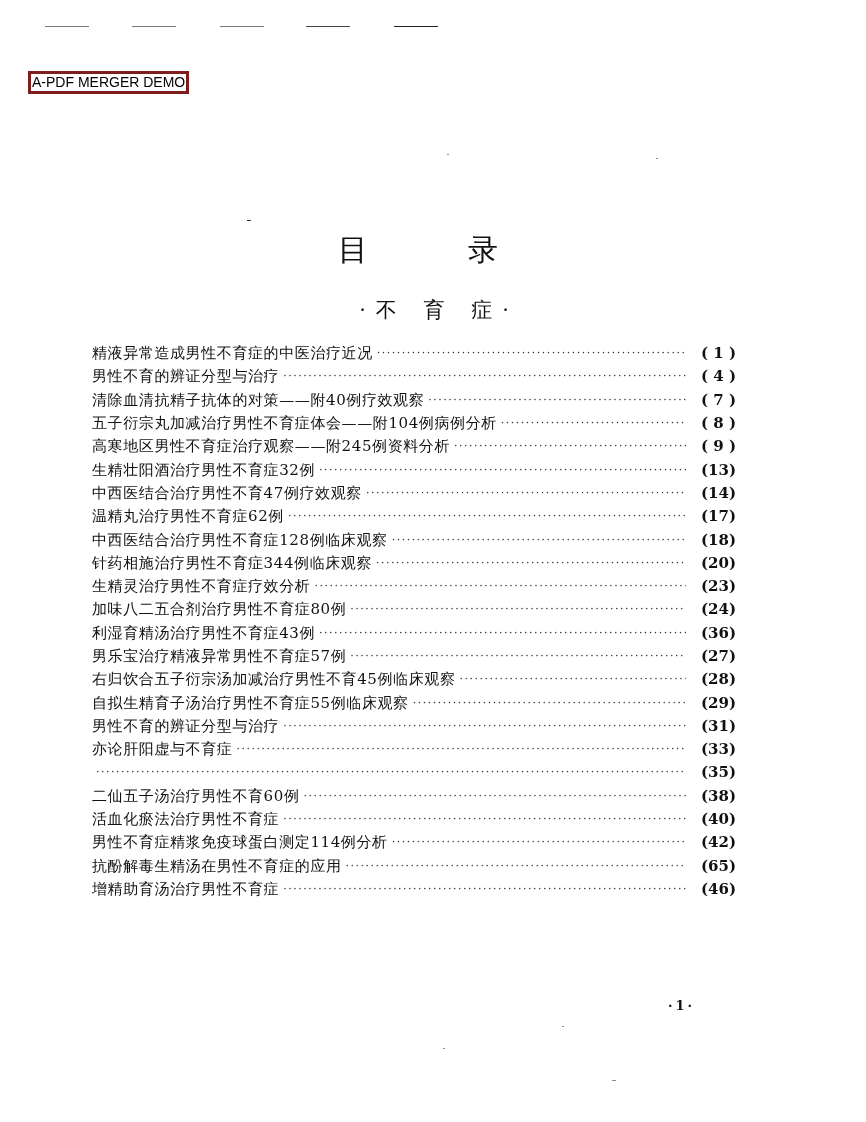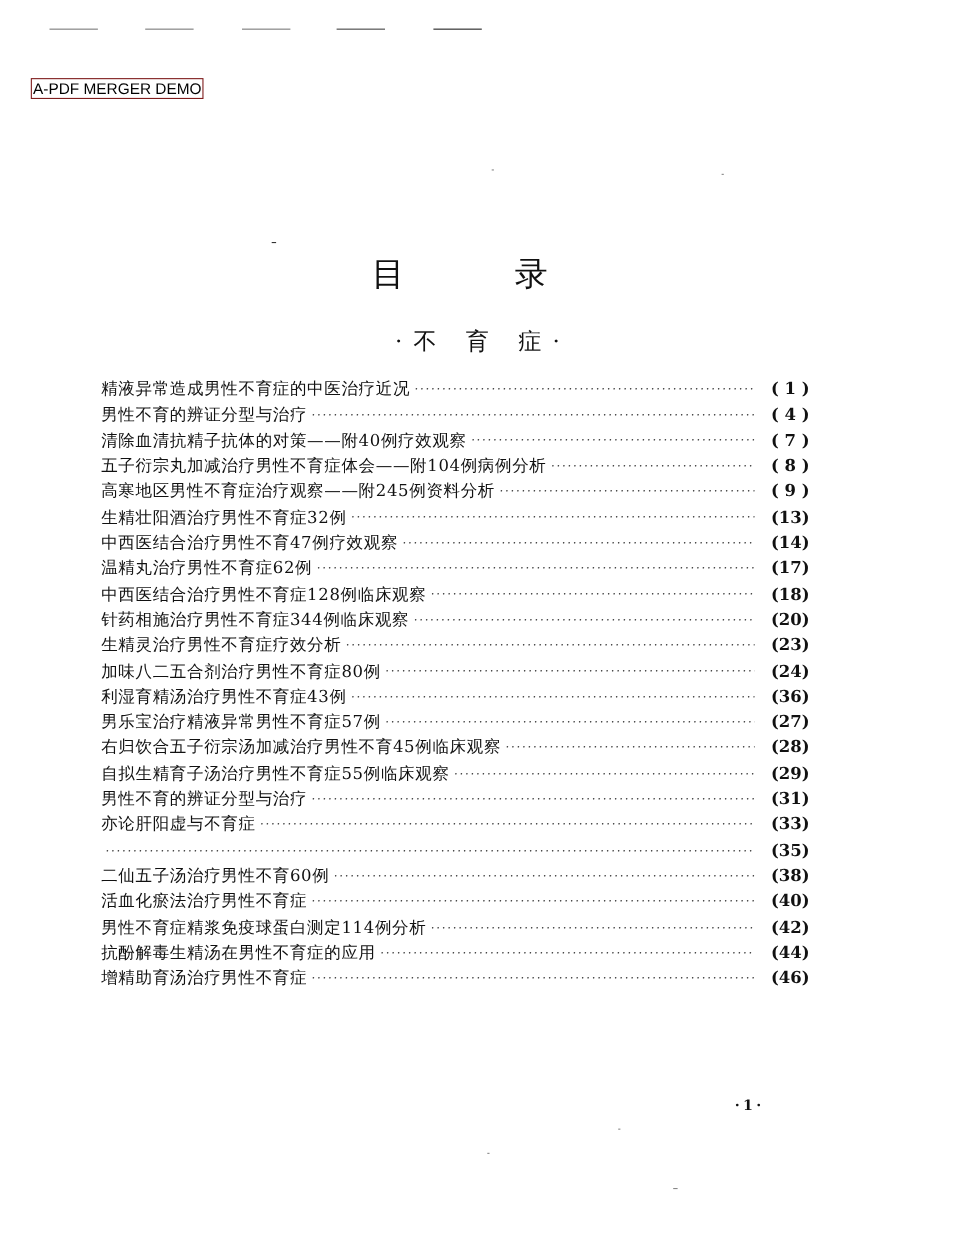--- a/index.html
+++ b/index.html
@@ -19,21 +19,21 @@
       position: absolute;
       top: 26px;
       height: 1px;
       width: 44px;
       background: #7a7a7a;
     }
     .watermark {
       position: absolute;
       left: 28px;
       top: 71px;
-      border: 1px solid #7f1d1d;
+      border: 3px solid #7f1d1d;
       padding: 0 1px;
       font-family: "Liberation Sans", sans-serif;
       font-size: 14px;
       line-height: 17px;
       color: #000;
       background: #fff;
     }
     .speck {
       position: absolute;
       width: 2px;
@@ -66,21 +66,21 @@
       position: absolute;
       left: 92px;
       top: 342px;
       width: 644px;
       margin: 0;
       padding: 0;
       list-style: none;
     }
     .toc-row {
       display: flex;
-      align-items: flex-end;
+      align-items: center;
       height: 23.3px;
       font-size: 15px;
       line-height: 23px;
       white-space: nowrap;
       cursor: pointer;
     }
     .toc-title {
       flex: 0 0 auto;
       letter-spacing: 0.6px;
     }
@@ -242,21 +242,21 @@
       <span class="toc-page">(40)</span>
     </li>
   <li class="toc-row">
       <span class="toc-title">男性不育症精浆免疫球蛋白测定114例分析</span>
       <span class="toc-leader"></span>
       <span class="toc-page">(42)</span>
     </li>
   <li class="toc-row">
       <span class="toc-title">抗酚解毒生精汤在男性不育症的应用</span>
       <span class="toc-leader"></span>
-      <span class="toc-page">(44)</span>
+      <span class="toc-page">(65)</span>
     </li>
   <li class="toc-row">
       <span class="toc-title">增精助育汤治疗男性不育症</span>
       <span class="toc-leader"></span>
       <span class="toc-page">(46)</span>
     </li>
 </ul>
 
 <div class="folio">·1·</div>
 

